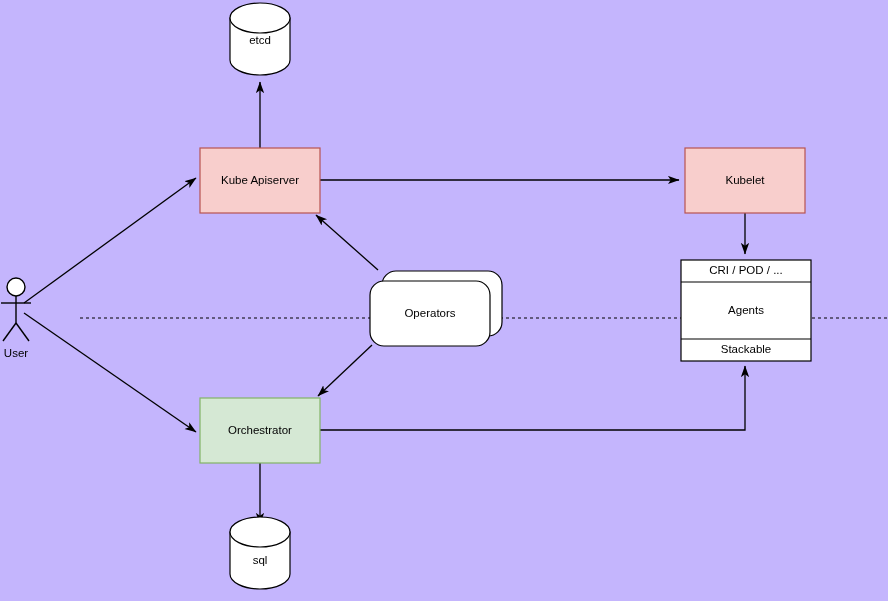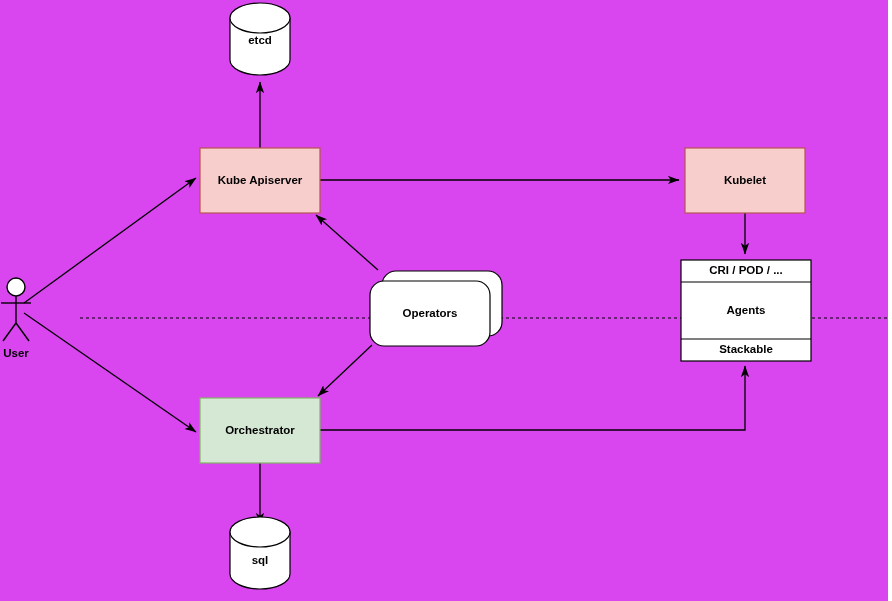--- a/index.html
+++ b/index.html
@@ -7,23 +7,22 @@
     padding: 0;
     background: #ffffff;
   }
   body {
     font-family: "Liberation Sans", sans-serif;
   }
   #canvas {
     position: relative;
     width: 888px;
     height: 601px;
-    background: #d946ef;
+    background: #c4b5fd;
     overflow: hidden;
-    font-weight: bold;
   }
   #diagram-svg {
     position: absolute;
     left: 0;
     top: 0;
     width: 892px;
     height: 601px;
   }
   .node-label {
     font-family: "Liberation Sans", sans-serif;

